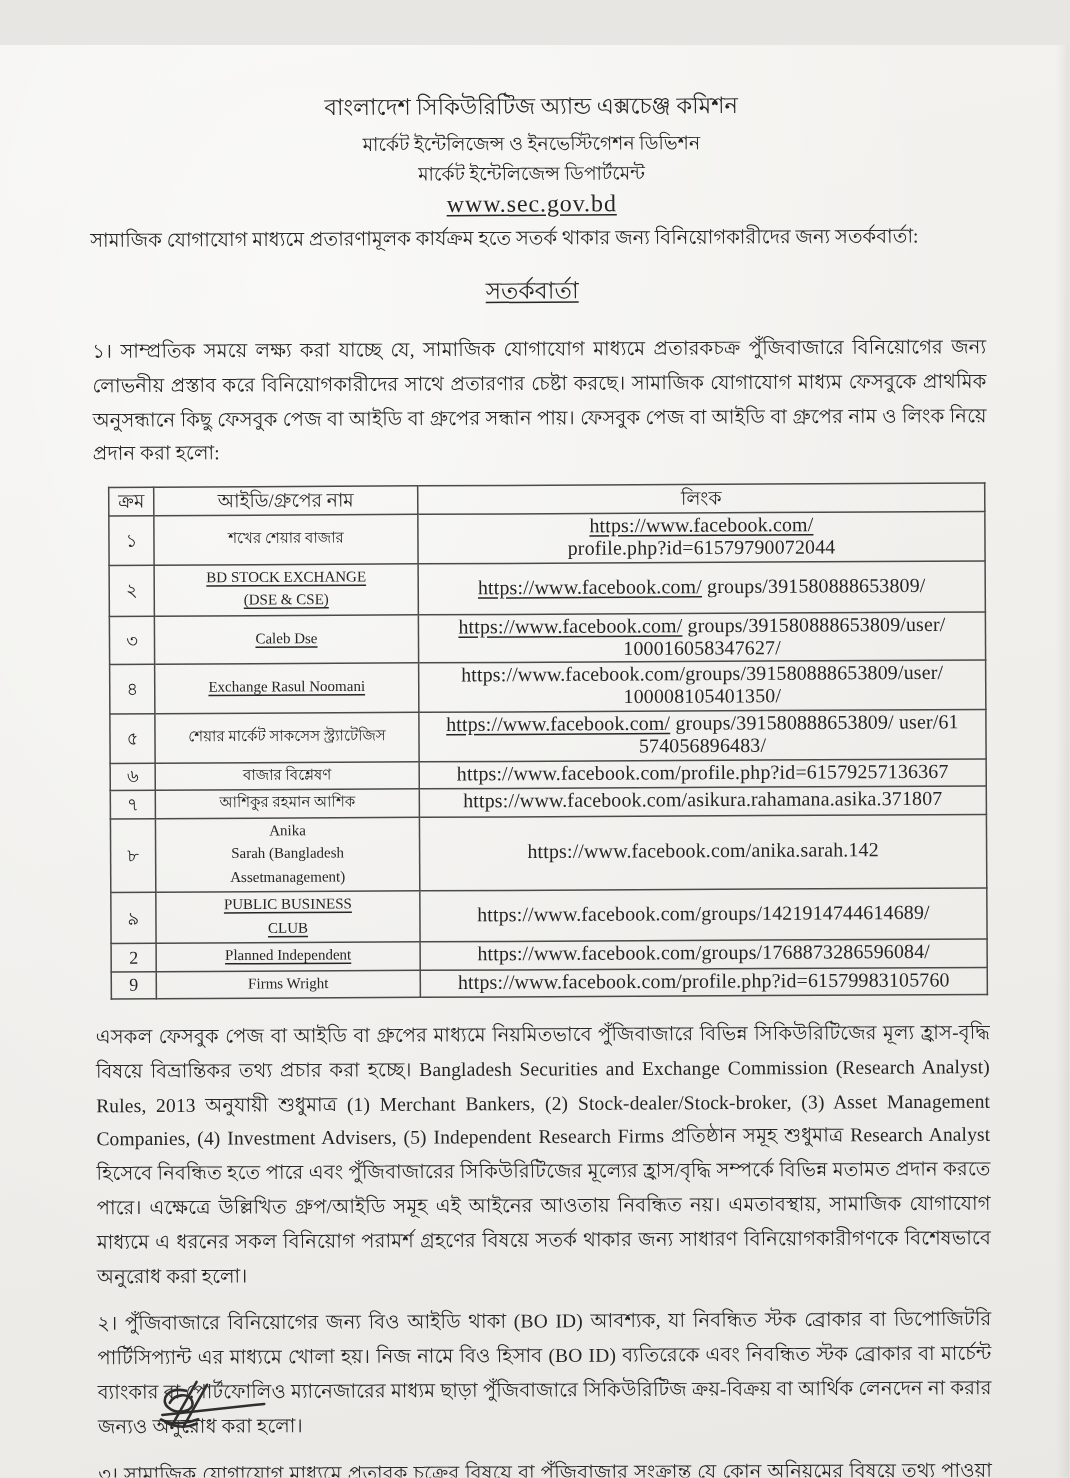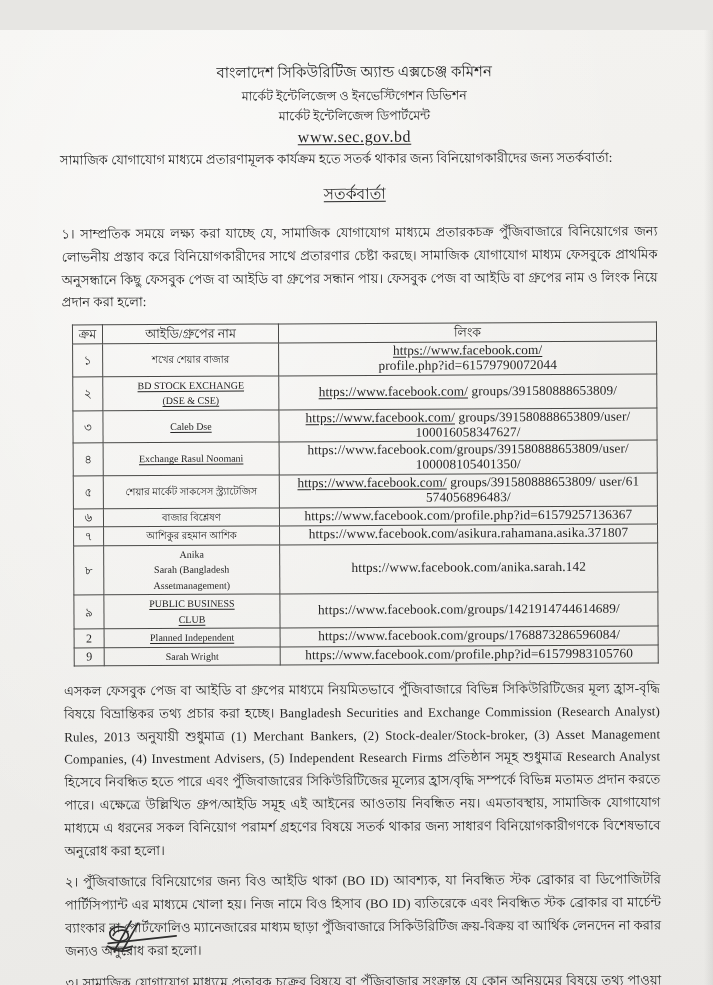--- a/index.html
+++ b/index.html
@@ -143,21 +143,21 @@
 CLUB</span></td>
             <td class="link-cell">https://www.facebook.com/groups/1421914744614689/</td>
           </tr>
           <tr>
             <td class="serial-cell">2</td>
             <td class="name-cell"><span class="u">Planned Independent</span></td>
             <td class="link-cell">https://www.facebook.com/groups/1768873286596084/</td>
           </tr>
           <tr>
             <td class="serial-cell">9</td>
-            <td class="name-cell"><span>Sarah Wright</span></td>
+            <td class="name-cell"><span>Firms Wright</span></td>
             <td class="link-cell">https://www.facebook.com/profile.php?id=61579983105760</td>
           </tr>
         </tbody>
     </table>
 
     <div class="para p2">এসকল ফেসবুক পেজ বা আইডি বা গ্রুপের মাধ্যমে নিয়মিতভাবে পুঁজিবাজারে বিভিন্ন সিকিউরিটিজের মূল্য হ্রাস-বৃদ্ধি বিষয়ে বিভ্রান্তিকর তথ্য প্রচার করা হচ্ছে। Bangladesh Securities and Exchange Commission (Research Analyst) Rules, 2013 অনুযায়ী শুধুমাত্র (1) Merchant Bankers, (2) Stock-dealer/Stock-broker, (3) Asset Management Companies, (4) Investment Advisers, (5) Independent Research Firms প্রতিষ্ঠান সমূহ শুধুমাত্র Research Analyst হিসেবে নিবন্ধিত হতে পারে এবং পুঁজিবাজারের সিকিউরিটিজের মূল্যের হ্রাস/বৃদ্ধি সম্পর্কে বিভিন্ন মতামত প্রদান করতে পারে। এক্ষেত্রে উল্লিখিত গ্রুপ/আইডি সমূহ এই আইনের আওতায় নিবন্ধিত নয়। এমতাবস্থায়, সামাজিক যোগাযোগ মাধ্যমে এ ধরনের সকল বিনিয়োগ পরামর্শ গ্রহণের বিষয়ে সতর্ক থাকার জন্য সাধারণ বিনিয়োগকারীগণকে বিশেষভাবে অনুরোধ করা হলো।</div>
     <div class="para p3">২। পুঁজিবাজারে বিনিয়োগের জন্য বিও আইডি থাকা (BO ID) আবশ্যক, যা নিবন্ধিত স্টক ব্রোকার বা ডিপোজিটরি পার্টিসিপ্যান্ট এর মাধ্যমে খোলা হয়। নিজ নামে বিও হিসাব (BO ID) ব্যতিরেকে এবং নিবন্ধিত স্টক ব্রোকার বা মার্চেন্ট ব্যাংকার বা পোর্টফোলিও ম্যানেজারের মাধ্যম ছাড়া পুঁজিবাজারে সিকিউরিটিজ ক্রয়-বিক্রয় বা আর্থিক লেনদেন না করার জন্যও অনুরোধ করা হলো।</div>
     <div class="para p4"><span>৩। সামাজিক যোগাযোগ মাধ্যমে প্রতারক চক্রের বিষয়ে বা পুঁজিবাজার সংক্রান্ত যে কোন অনিয়মের বিষয়ে তথ্য পাওয়া গেলে তা কমিশনের মার্কেট ইন্টেলিজেন্স ডিপার্টমেন্টের ই-মেইলে (</span><span class="u">intel@sec.gov.bd</span><span>) প্রেরণের জন্য অনুরোধ করা হলো।</span></div>
 
     <svg class="signature" width="92" height="46" viewBox="0 0 92 46" fill="none" xmlns="http://www.w3.org/2000/svg">

